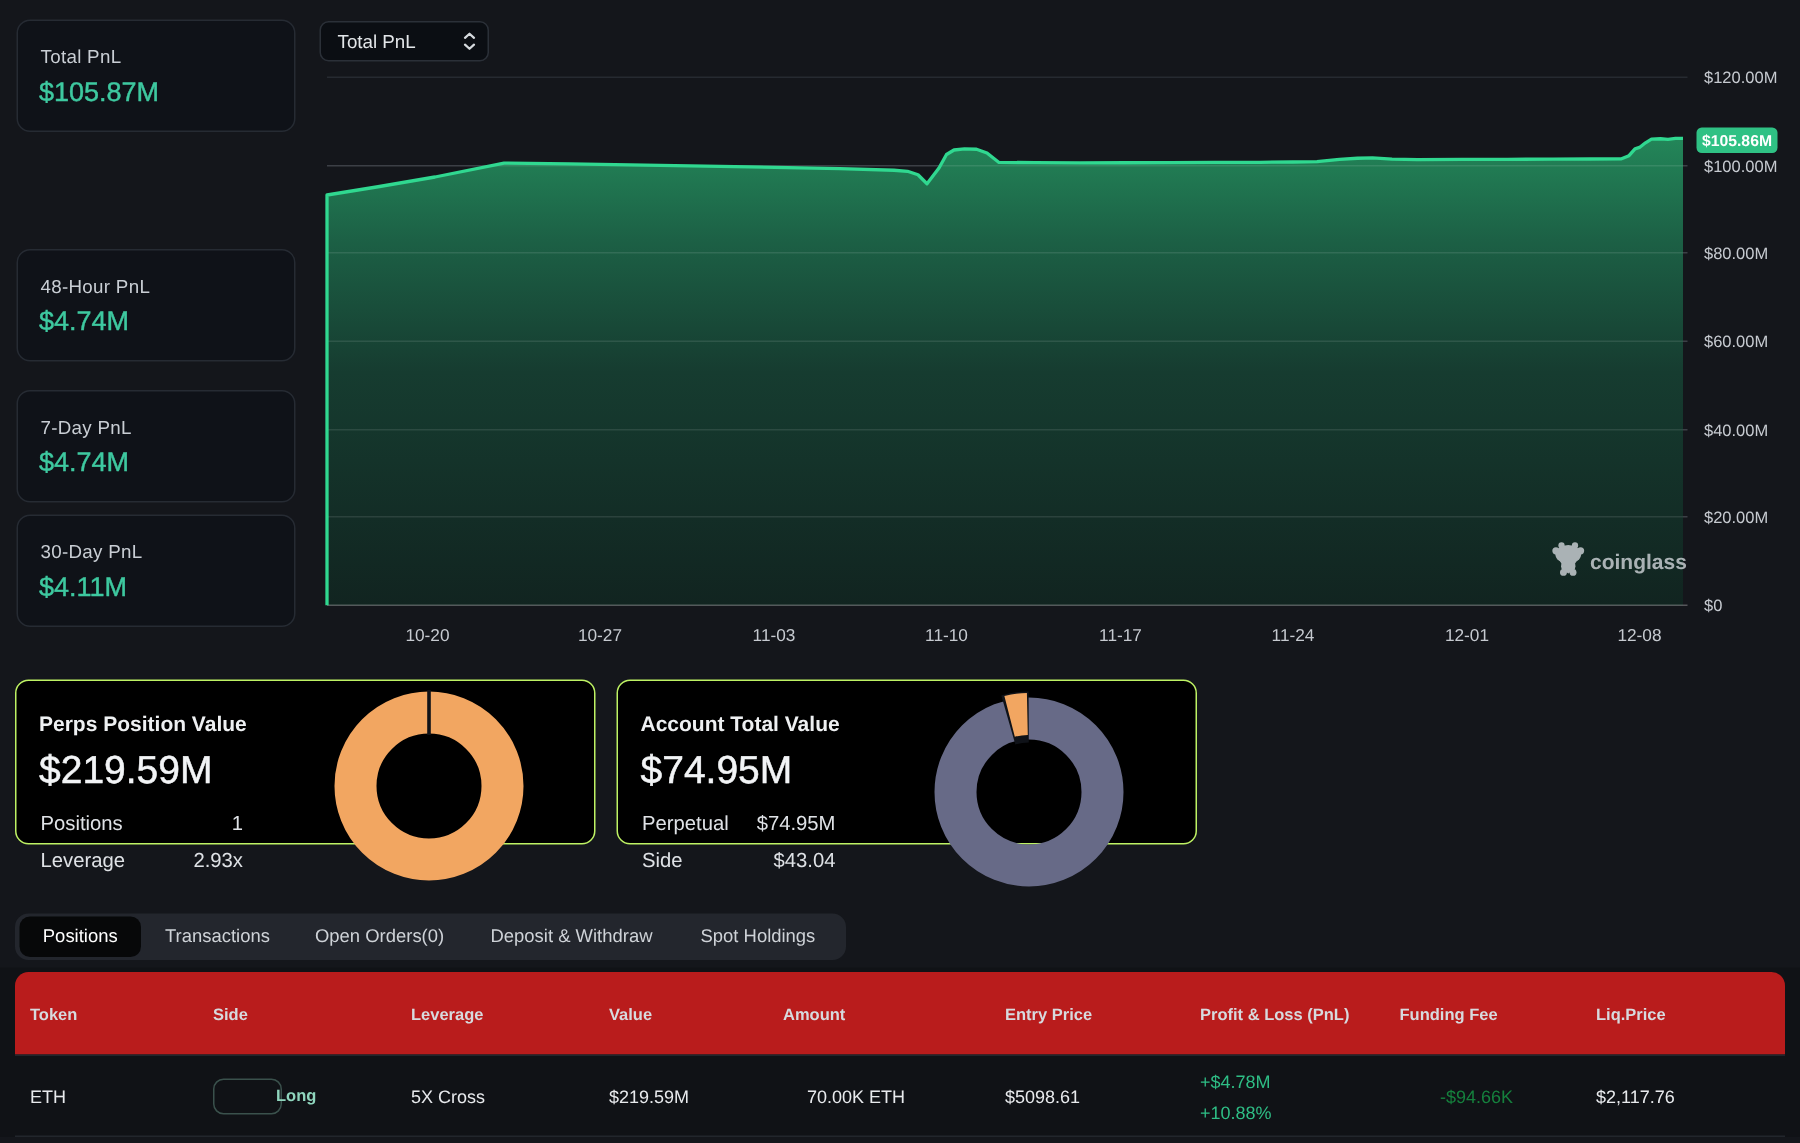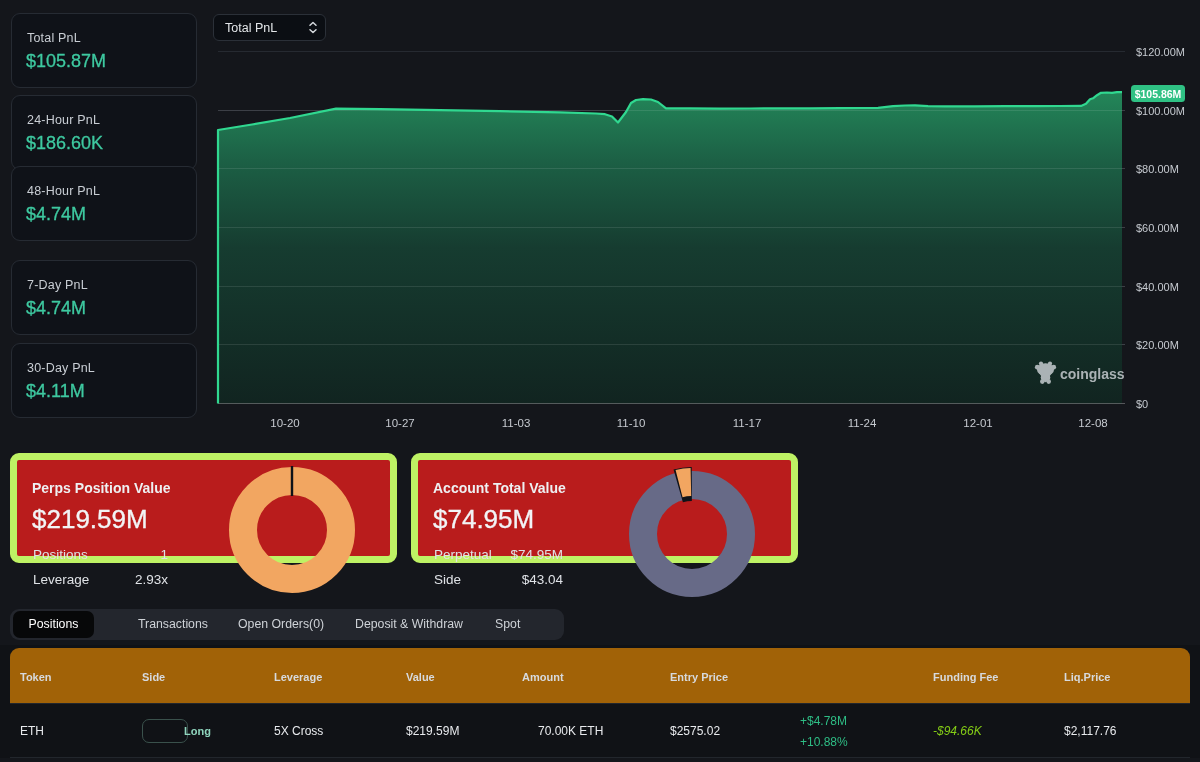--- a/index.html
+++ b/index.html
@@ -14,55 +14,51 @@
   .scard .lbl { position:absolute; left:15px; top:17px; font-size:12.5px; color:#c9ced4; letter-spacing:.2px; }
   .scard .val { position:absolute; left:14px; top:36.5px; font-size:18px; font-weight:500; color:#3ec9a0; -webkit-text-stroke:0.3px #3ec9a0; }
 
   
   #dd { position:absolute; left:213px; top:14px; width:113px; height:27px;
     background:#0b0e13; border:1px solid #2b3038; border-radius:6px; }
   #dd .t { position:absolute; left:11px; top:6px; font-size:12.5px; color:#e3e6e9; }
 
   
   .bcard { position:absolute; top:453px; height:110px;
-    background:#b91c1c; border:7px solid #bef264; border-radius:9px; }
+    background:#000000; border:1px solid #bef264; border-radius:9px; }
   .bcard .title { position:absolute; left:15px; top:20px; font-size:14px; font-weight:700; color:#eef0f2; }
   .bcard .big { position:absolute; left:15px; top:44px; font-size:26px; font-weight:500; color:#f2f4f6; -webkit-text-stroke:0.35px #f2f4f6; }
   .bcard .row { position:absolute; left:16px; font-size:13.5px; color:#dfe2e6; }
   .bcard .rv { position:absolute; font-size:13.5px; color:#dfe2e6; text-align:right; }
 
   
   #tabbar { position:absolute; left:10px; top:609px; width:554px; height:31px;
     background:#23262d; border-radius:9px; }
-  .tab { position:absolute; top:0; height:31px; line-height:31px; font-size:12.3px; color:#ced2d7;margin-left:28px; }
+  .tab { position:absolute; top:0; height:31px; line-height:31px; font-size:12.3px; color:#ced2d7; }
   #tab-active { position:absolute; left:3px; top:2px; width:81px; height:27px;
     background:#070809; border-radius:7px; color:#fff; text-align:center; line-height:27px; font-size:12.3px; }
 
   
   #tablesec { position:absolute; left:0; top:645px; width:1200px; height:117px; background:#101216; }
-  #thead { position:absolute; left:10px; top:3px; width:1180px; height:55px; background:#a16207; border-radius:9px 9px 0 0; }
+  #thead { position:absolute; left:10px; top:3px; width:1180px; height:55px; background:#b91c1c; border-radius:9px 9px 0 0; }
   .th { position:absolute; top:0; height:55px; line-height:59px; font-size:11px; font-weight:700; color:#d7dade; }
   #trow { position:absolute; left:10px; top:58px; width:1180px; height:56px; }
   .td { position:absolute; top:0; height:56px; line-height:56px; font-size:12px; color:#e8eaed; }
   .divider { position:absolute; left:10px; width:1180px; height:1px; background:#22262c; }
   #longpill { position:absolute; left:132px; top:16px; width:46px; height:24px;
     border:1.5px solid #3a514c; border-radius:7px; text-align:center; line-height:23px;
     font-size:11px; font-weight:700; color:#8fd5bd;padding-left:41px; }
 </style>
 </head>
 <body>
 <div id="stage">
 
   <div class="scard" style="top:13px;">
       <div class="lbl">Total PnL</div>
       <div class="val">$105.87M</div>
-    </div>
-  <div class="scard" style="top:95px;">
-      <div class="lbl">24-Hour PnL</div>
-      <div class="val">$186.60K</div>
     </div>
   <div class="scard" style="top:166px;padding-left:16px;">
       <div class="lbl">48-Hour PnL</div>
       <div class="val">$4.74M</div>
     </div>
   <div class="scard" style="top:260px;">
       <div class="lbl">7-Day PnL</div>
       <div class="val">$4.74M</div>
     </div>
   <div class="scard" style="top:343px;">
@@ -205,35 +201,36 @@
   </div>
 
   <div id="tablesec">
     <div id="thead">
       <div class="th" style="left:10px;">Token</div>
       <div class="th" style="left:132px;">Side</div>
       <div class="th" style="left:264px;">Leverage</div>
       <div class="th" style="left:396px;">Value</div>
       <div class="th" style="left:512px;text-align:right;">Amount</div>
       <div class="th" style="left:660px;">Entry Price</div>
+      <div class="th" style="left:790px;">Profit &amp; Loss (PnL)</div>
       <div class="th" style="left:923px;">Funding Fee</div>
       <div class="th" style="left:1054px;">Liq.Price</div>
     </div>
     <div class="divider" style="top:58px;"></div>
     <div id="trow">
       <div class="td" style="left:10px;">ETH</div>
       <div id="longpill">Long</div>
       <div class="td" style="left:264px;">5X Cross</div>
       <div class="td" style="left:396px;">$219.59M</div>
       <div class="td" style="left:528px;">70.00K ETH</div>
-      <div class="td" style="left:660px;">$2575.02</div>
+      <div class="td" style="left:660px;">$5098.61</div>
       <div class="td" style="left:790px; line-height:normal;">
         <div style="color:#2ebd85; margin-top:11px; font-size:12px;">+$4.78M</div>
         <div style="color:#2ebd85; margin-top:7px; font-size:12px;">+10.88%</div>
       </div>
-      <div class="td" style="left:923px; color:#84cc16;font-style:italic;">-$94.66K</div>
+      <div class="td" style="left:950px; color:#15803d;">-$94.66K</div>
       <div class="td" style="left:1054px;">$2,117.76</div>
     </div>
     <div class="divider" style="top:112px;"></div>
       <div class="abs" style="left:0;top:113px;width:1200px;height:4px;background:#14161b;"></div>
   </div>
 
 </div>
 
 </body></html>

